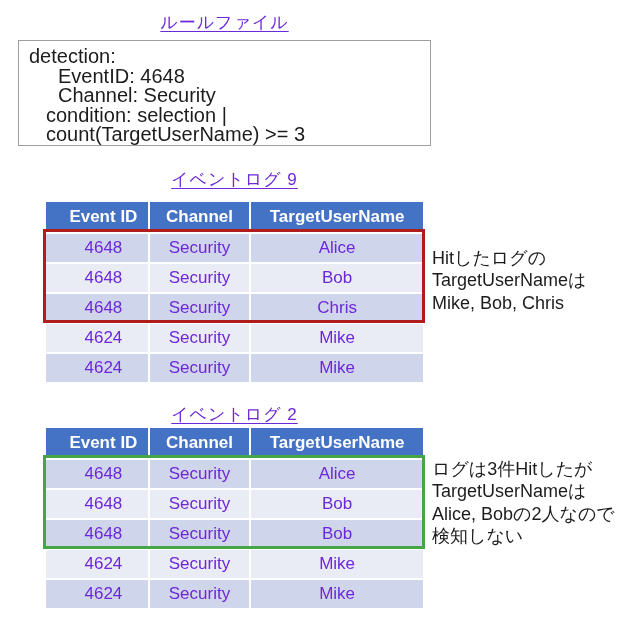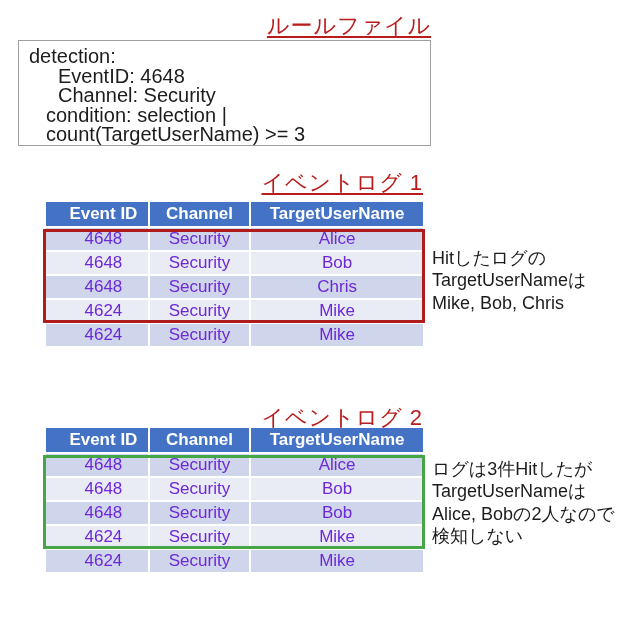--- a/index.html
+++ b/index.html
@@ -1,39 +1,39 @@
 <!DOCTYPE html>
 <html><head>
 <meta charset="utf-8">
 <style>
   html,body{margin:0;padding:0;background:#ffffff;}
   .canvas{
     position:relative;width:643px;height:630px;background:#ffffff;
     font-family:"Liberation Sans","DejaVu Sans",sans-serif;color:#1f1f1f;
     overflow:hidden;
   }
-  .sec-title{position:absolute;text-align:right;font-size:22px;color:#b91c1c;letter-spacing:1px;}
+  .sec-title{position:absolute;text-align:center;font-size:17px;color:#6d28d9;letter-spacing:1px;}
   .sec-title .u{text-decoration:underline;text-underline-offset:3px;}
   .t1{top:11px;left:18px;width:413px;}
   .t2{top:168px;left:46px;width:377px;}
   .t3{top:403px;left:46px;width:377px;}
 
   .code-box{
     position:absolute;left:18px;top:40px;width:413px;height:106px;
     box-sizing:border-box;border:1px solid #9e9e9e;background:#ffffff;
     padding:6px 0 0 10px;font-size:20px;line-height:19.5px;color:#1c1c1c;
   }
   .ind0{padding-left:0px;}
   .ind1{padding-left:17px;}
   .ind2{padding-left:29px;}
 
   .evt-table{position:absolute;left:46px;width:377px;}
   .tbl1{top:202px;}
   .tbl2{top:428px;}
-  .trow{display:flex;height:24px;box-sizing:border-box;padding-left:13px;}
+  .trow{display:flex;height:30px;box-sizing:border-box;padding-left:13px;}
   .thead{background:#4472C4;}
   .cell{
     box-sizing:border-box;display:flex;align-items:center;justify-content:center;
     font-size:17px;color:#6d28d9;
   }
   .c0{width:92px;}
   .c1{width:105px;}
   .c2{width:180px;}
   .hcell{color:#ffffff;font-weight:bold;}
   .cell + .cell{border-left:2px solid #ffffff;}
@@ -58,21 +58,21 @@
   </div>
 
   <div class="code-box">
     <div class="ind0">detection:</div>
     <div class="ind2">EventID: 4648</div>
     <div class="ind2">Channel: Security</div>
     <div class="ind1">condition: selection | count(TargetUserName) &gt;= 3</div>
   </div>
 
   <div class="sec-title t2">
-    <span class="u">イベントログ 1</span>
+    <span class="u">イベントログ 9</span>
   </div>
 
   <div class="evt-table tbl1">
     <div class="trow thead">
       <div class="cell c0 hcell">Event ID</div>
       <div class="cell c1 hcell">Channel</div>
       <div class="cell c2 hcell">TargetUserName</div>
     </div>
     <div class="trow r-dark">
       <div class="cell c0">4648</div>

